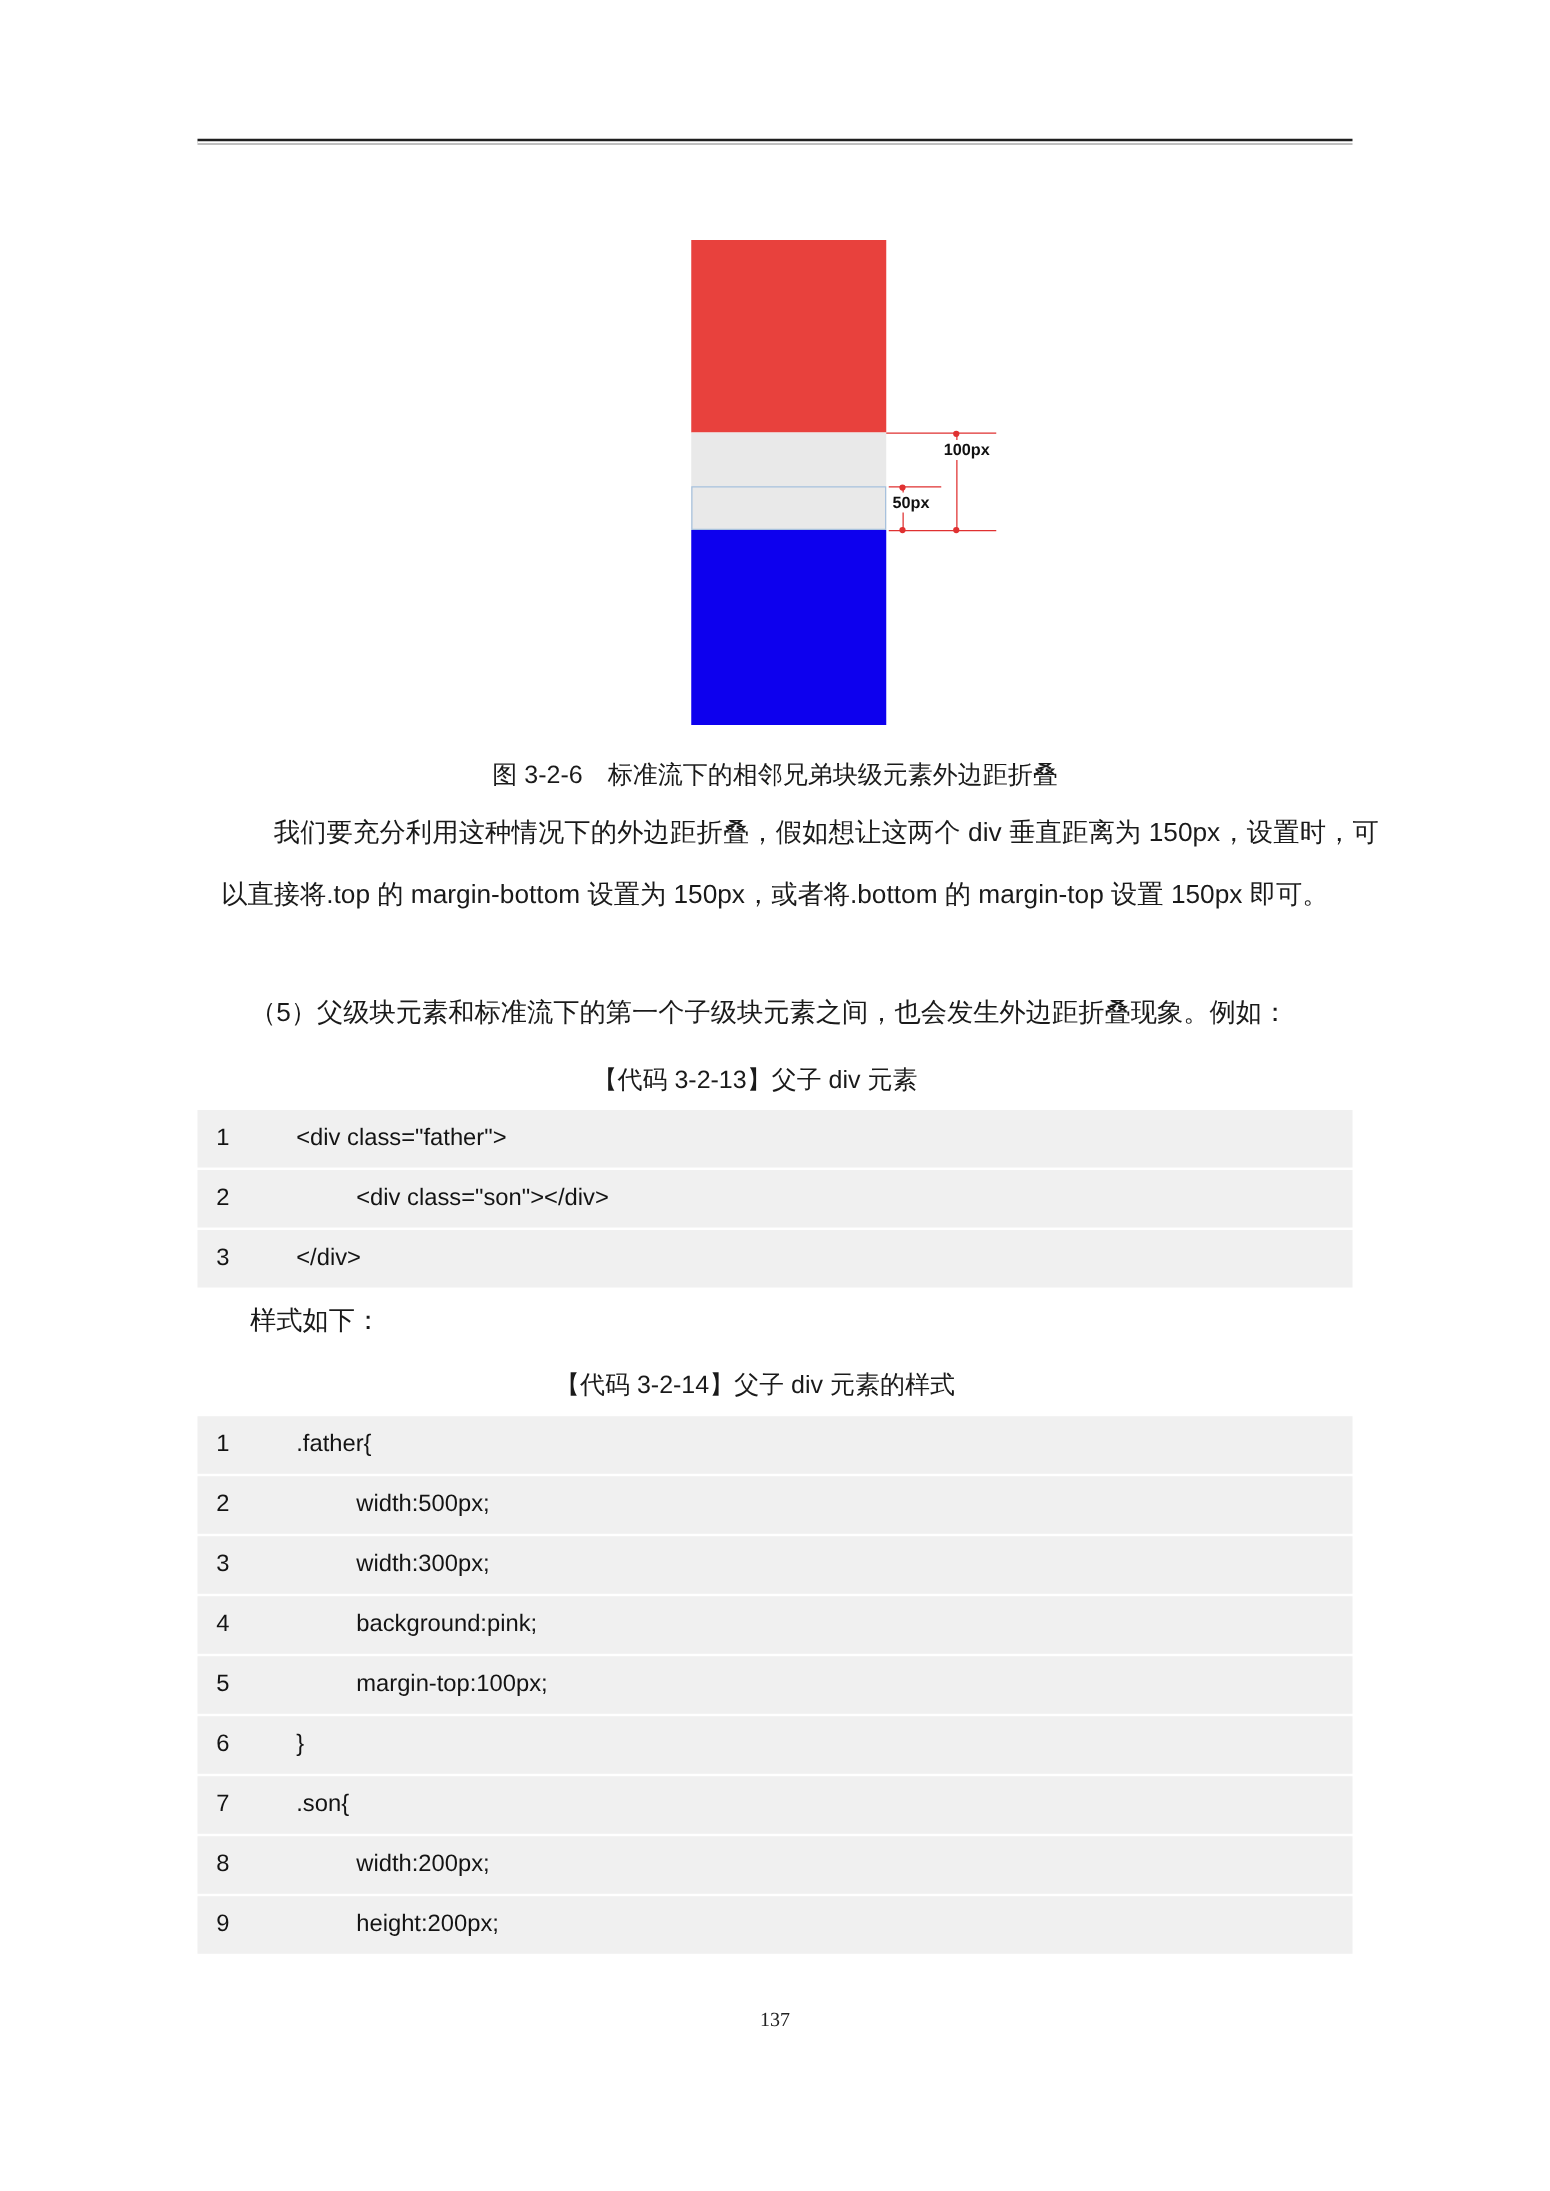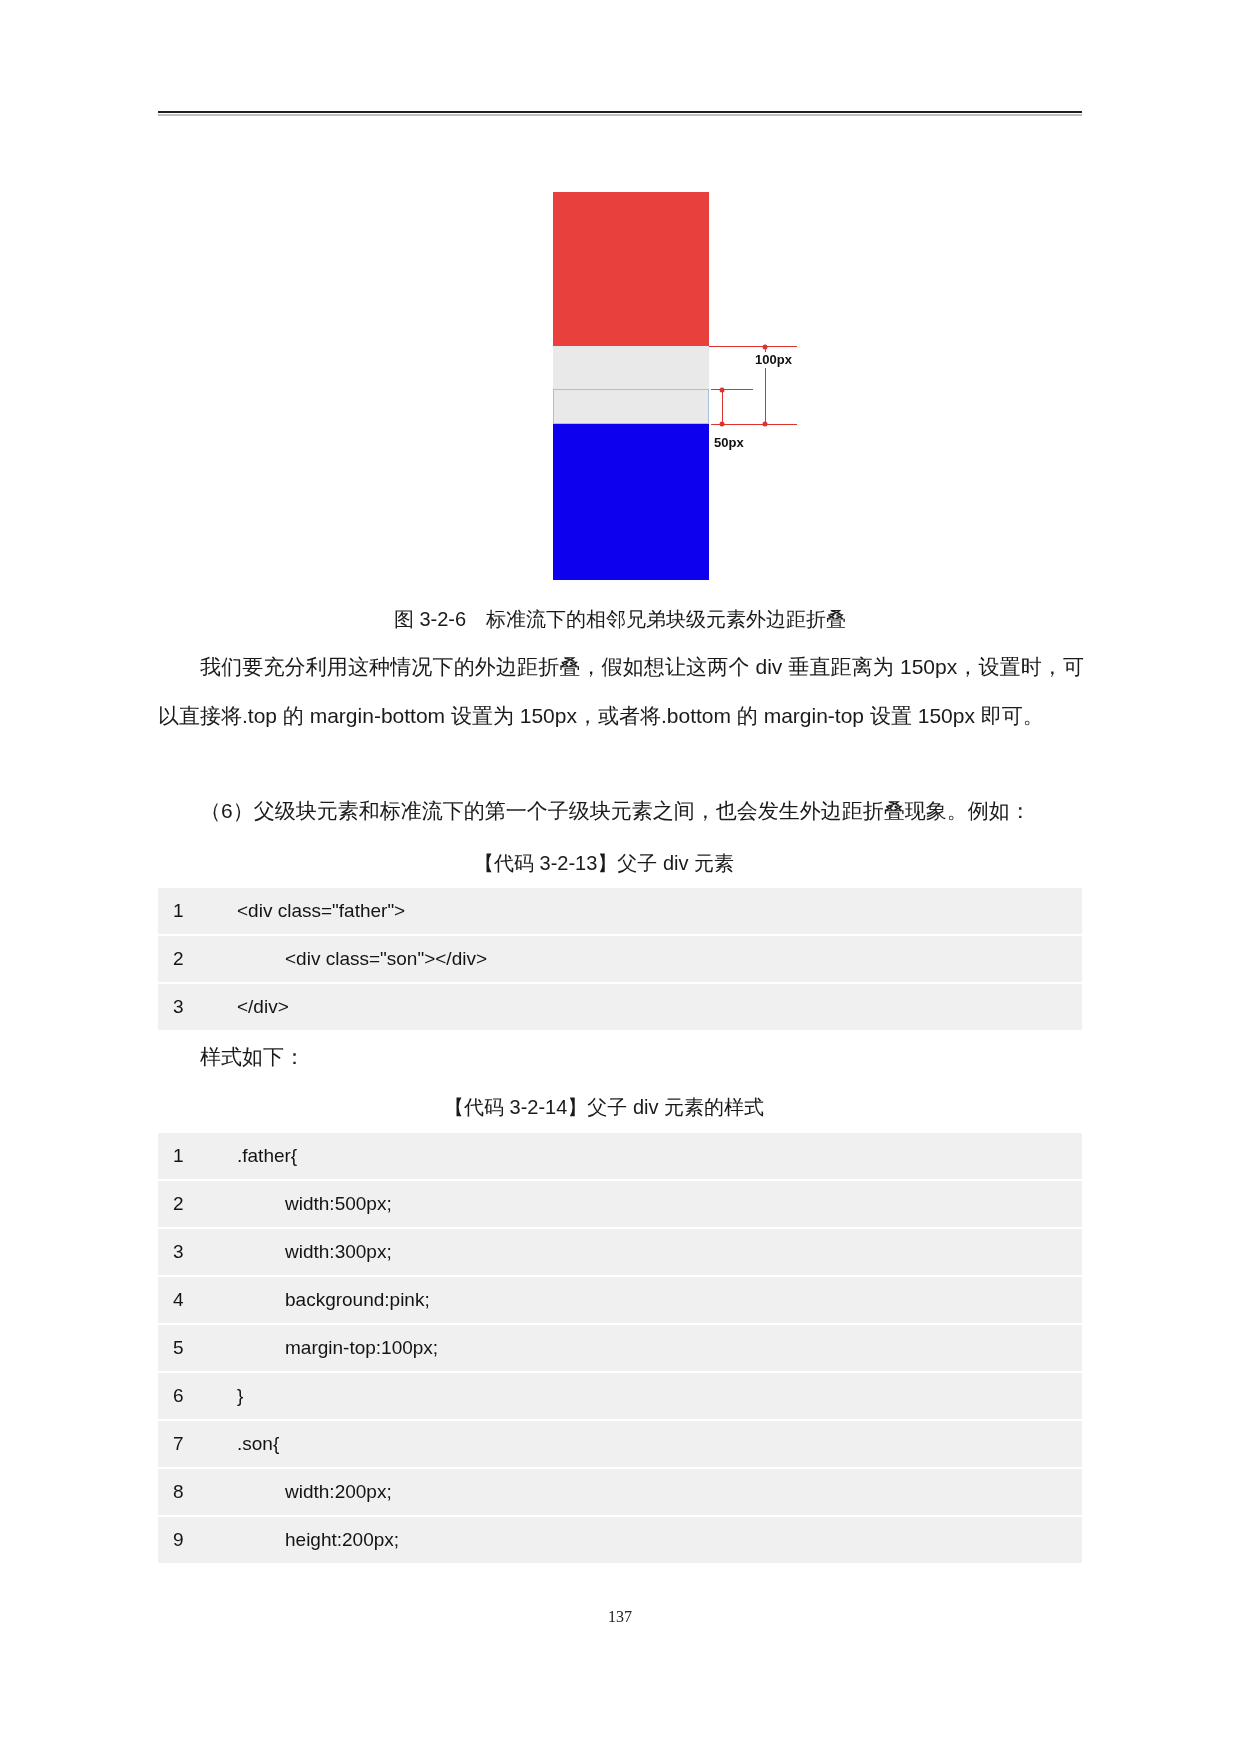--- a/index.html
+++ b/index.html
@@ -44,33 +44,33 @@
   .dot1 { left:212px; top:155px; }
   .dot2 { left:212px; top:232px; }
   .dot3 { left:169px; top:198px; }
   .dot4 { left:169px; top:232px; }
   .dim-label {
     position:absolute; background:#ffffff; padding:0 3px;
     font-size:13px; font-weight:bold; color:#111; z-index:2;
     font-family:"Liberation Sans", sans-serif; line-height:16px;
   }
   .label-100 { left:199px; top:160px; }
-  .label-50  { left:158px; top:202px;margin-top:41px; }
+  .label-50  { left:158px; top:202px; }
 
   
   .caption {
     position:absolute; left:158px; top:606px; width:924px;
     text-align:center; font-size:20px; color:#1a1a1a;
   }
   .body-text {
     position:absolute; left:158px; width:926px; margin:0;
     font-size:21px; line-height:49px; text-align:justify; text-indent:2em;
     color:#1a1a1a;
   }
-  .p1 { top:642px; }
+  .p1 { top:642px;margin-left:19px; }
   .p2 { top:794px; line-height:34px; }
   .p3 { top:1040px; line-height:34px; }
 
   .code-title {
     position:absolute; left:142px; width:924px; text-align:center;
     font-size:20px; color:#1a1a1a;
   }
   .t1 { top:850px; }
   .t2 { top:1094px; }
 
@@ -116,21 +116,21 @@
     <div class="dim-dot dot4" style="background: rgb(224, 49, 49);"></div>
 
     <div class="dim-label label-100">100px</div>
     <div class="dim-label label-50">50px</div>
   </div>
 
   <div class="caption">图 3-2-6　标准流下的相邻兄弟块级元素外边距折叠</div>
 
   <p class="body-text p1">我们要充分利用这种情况下的外边距折叠，假如想让这两个 div 垂直距离为 150px，设置时，可以直接将.top 的 margin-bottom 设置为 150px，或者将.bottom 的 margin-top 设置 150px 即可。</p>
 
-  <p class="body-text p2">（6）父级块元素和标准流下的第一个子级块元素之间，也会发生外边距折叠现象。例如：</p>
+  <p class="body-text p2">（5）父级块元素和标准流下的第一个子级块元素之间，也会发生外边距折叠现象。例如：</p>
 
   <div class="code-title t1">【代码 3-2-13】父子 div 元素</div>
 
   <div class="code-block cb1">
 
       <div class="code-row">
         <span class="ln">1</span>
         <span class="code-text indent-0">&lt;div class="father"&gt;</span>
       </div>
 

